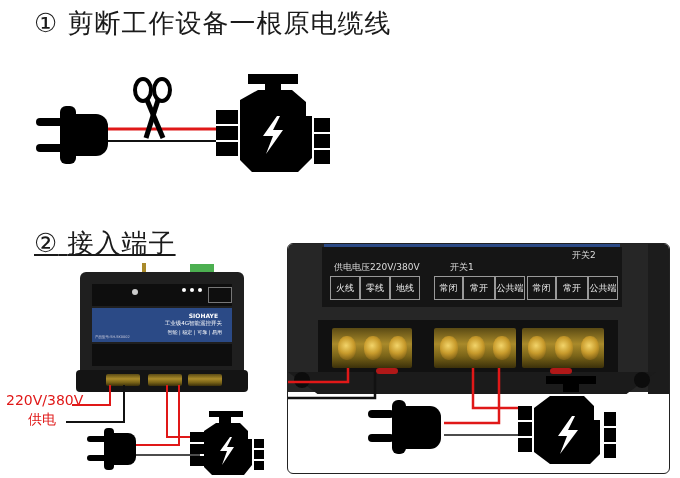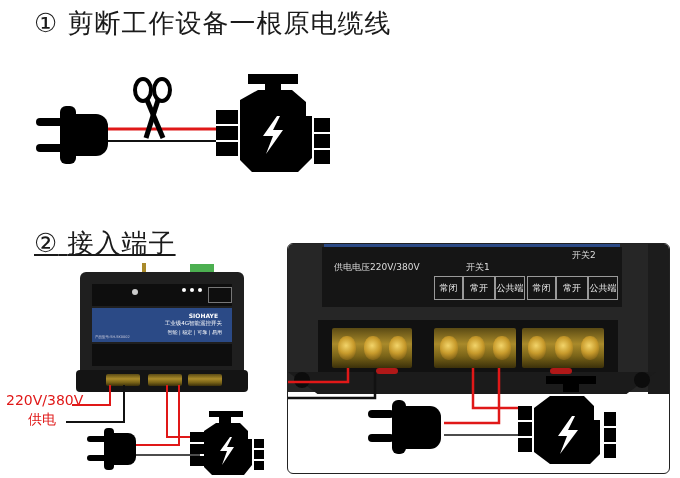--- a/index.html
+++ b/index.html
@@ -112,22 +112,27 @@
 
 <div class="abs red-label" style="left:6px;top:392px;">220V/380V</div>
 <div class="abs red-label" style="left:28px;top:411px;">供电</div>
 
 <div class="abs" style="left:287px;top:243px;width:381px;height:229px;border:1.5px solid #222;border-radius:6px;overflow:hidden;background:#fff;">
   <div class="abs" style="left:0;top:0;width:368px;height:148px;background:#262626;"></div>
   <div class="abs" style="left:360px;top:0;width:21px;height:150px;background:#1c1c1c;"></div>
   <div class="abs" style="left:36px;top:0;width:296px;height:3px;background:#2b4a86;"></div>
   <div class="abs" style="left:34px;top:3px;width:300px;height:60px;background:#151515;">
     <div class="abs dev-label" style="left:12px;top:14px;">供电电压220V/380V</div>
-    <div class="abs dev-label" style="left:144px;top:14px;">开关1</div>
+    <div class="abs dev-label" style="left:128px;top:14px;">开关1</div>
     <div class="abs dev-label" style="left:236px;top:2px;margin-left:14px;">开关2</div>
+    <div class="abs cellrow" style="left:8px;top:29px;">
+      <div class="cell dev-label" style="width:28px;height:22px;">火线</div>
+      <div class="cell dev-label" style="width:28px;height:22px;">零线</div>
+      <div class="cell dev-label" style="width:28px;height:22px;">地线</div>
+    </div>
     <div class="abs cellrow" style="left:112px;top:29px;">
       <div class="cell dev-label" style="width:27px;height:22px;">常闭</div>
       <div class="cell dev-label" style="width:30px;height:22px;">常开</div>
       <div class="cell dev-label" style="width:28px;height:22px;">公共端</div>
     </div>
     <div class="abs cellrow" style="left:205px;top:29px;">
       <div class="cell dev-label" style="width:27px;height:22px;">常闭</div>
       <div class="cell dev-label" style="width:30px;height:22px;">常开</div>
       <div class="cell dev-label" style="width:28px;height:22px;">公共端</div>
     </div>

